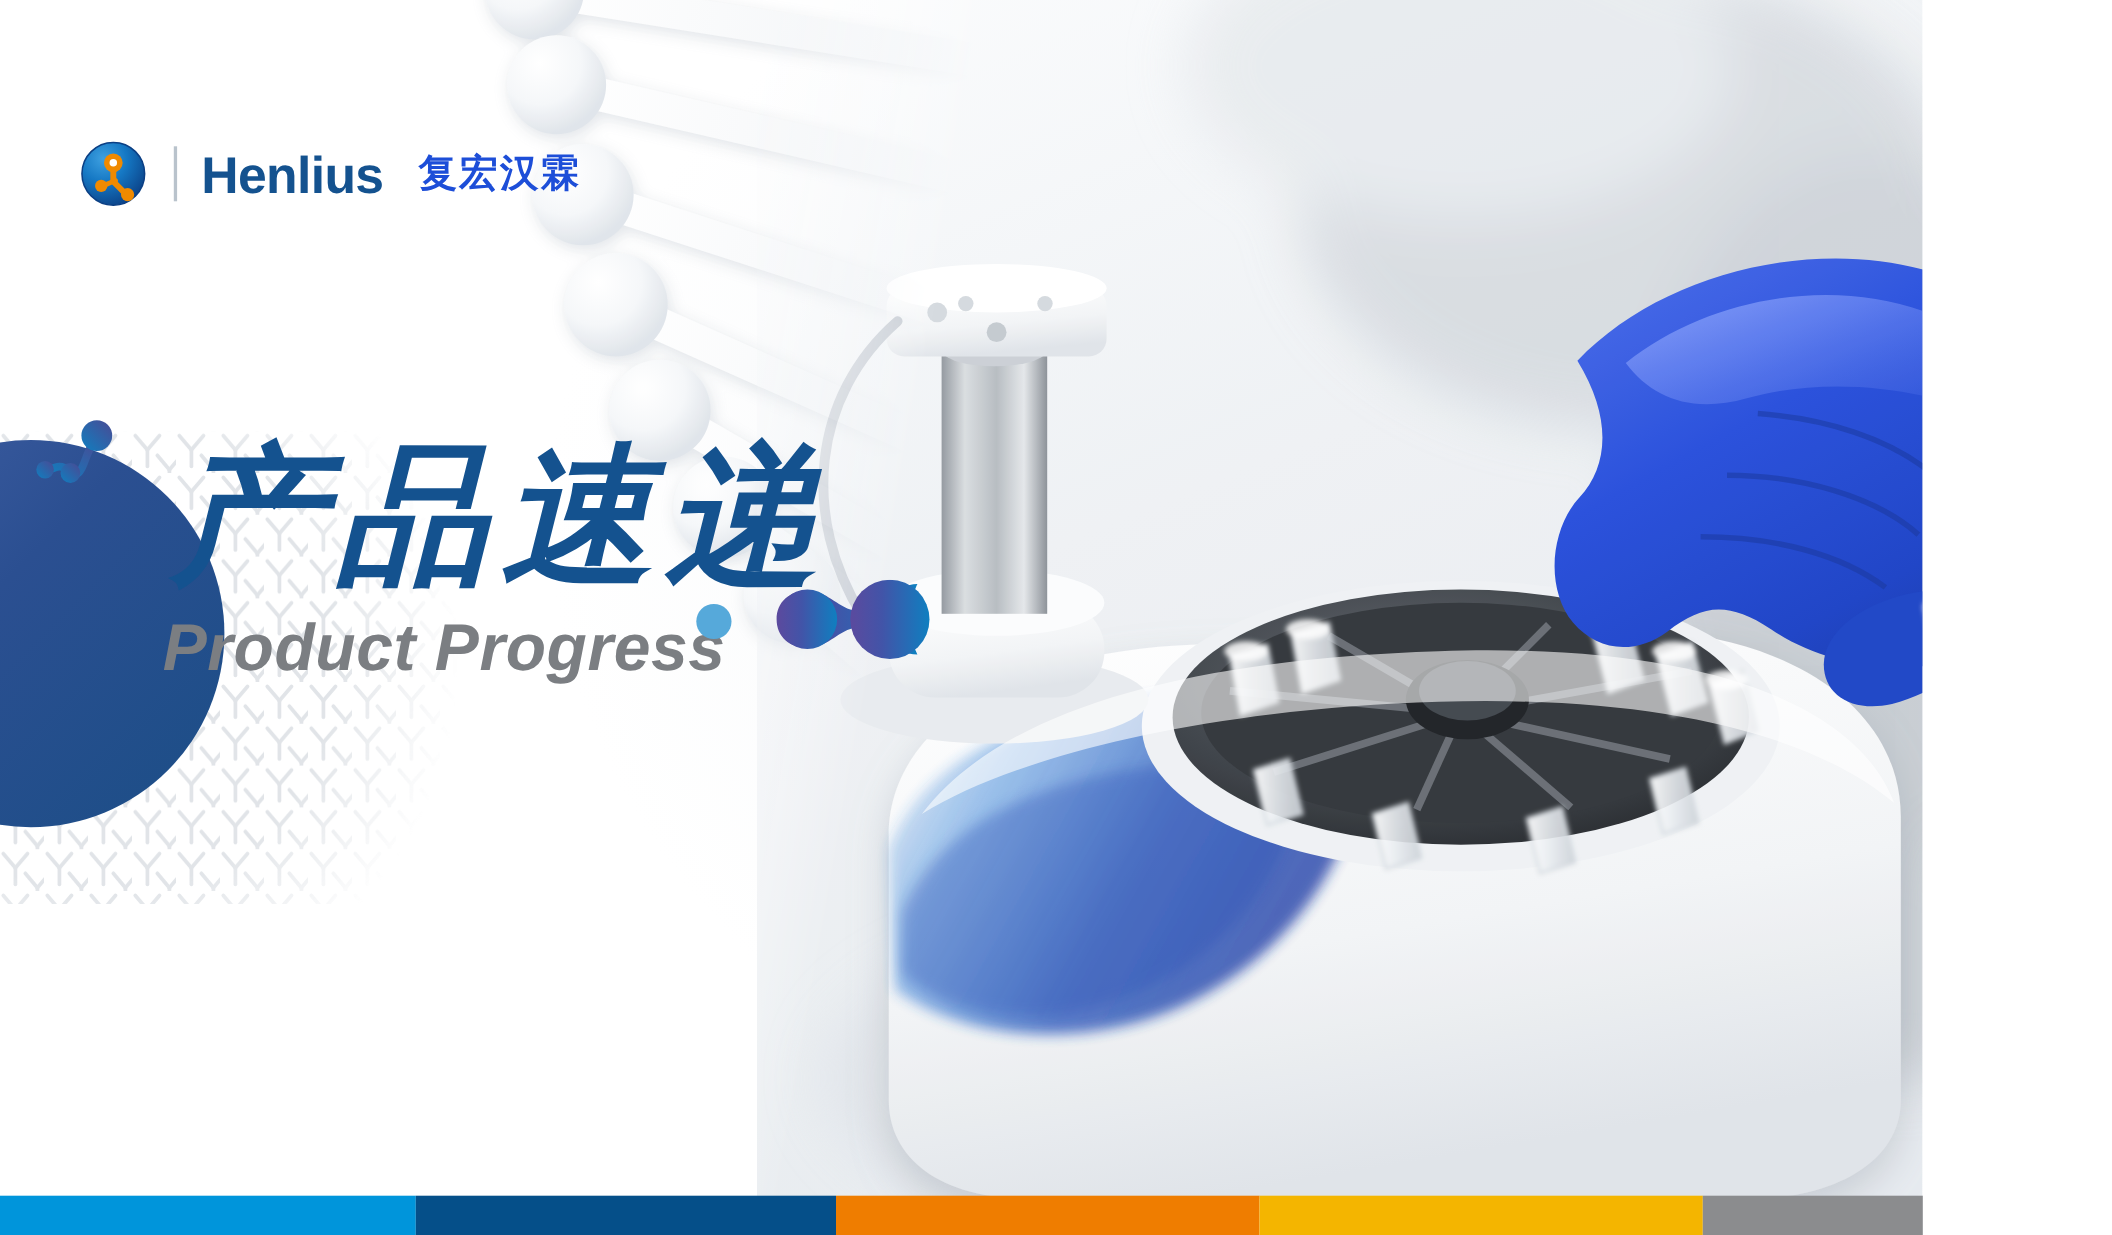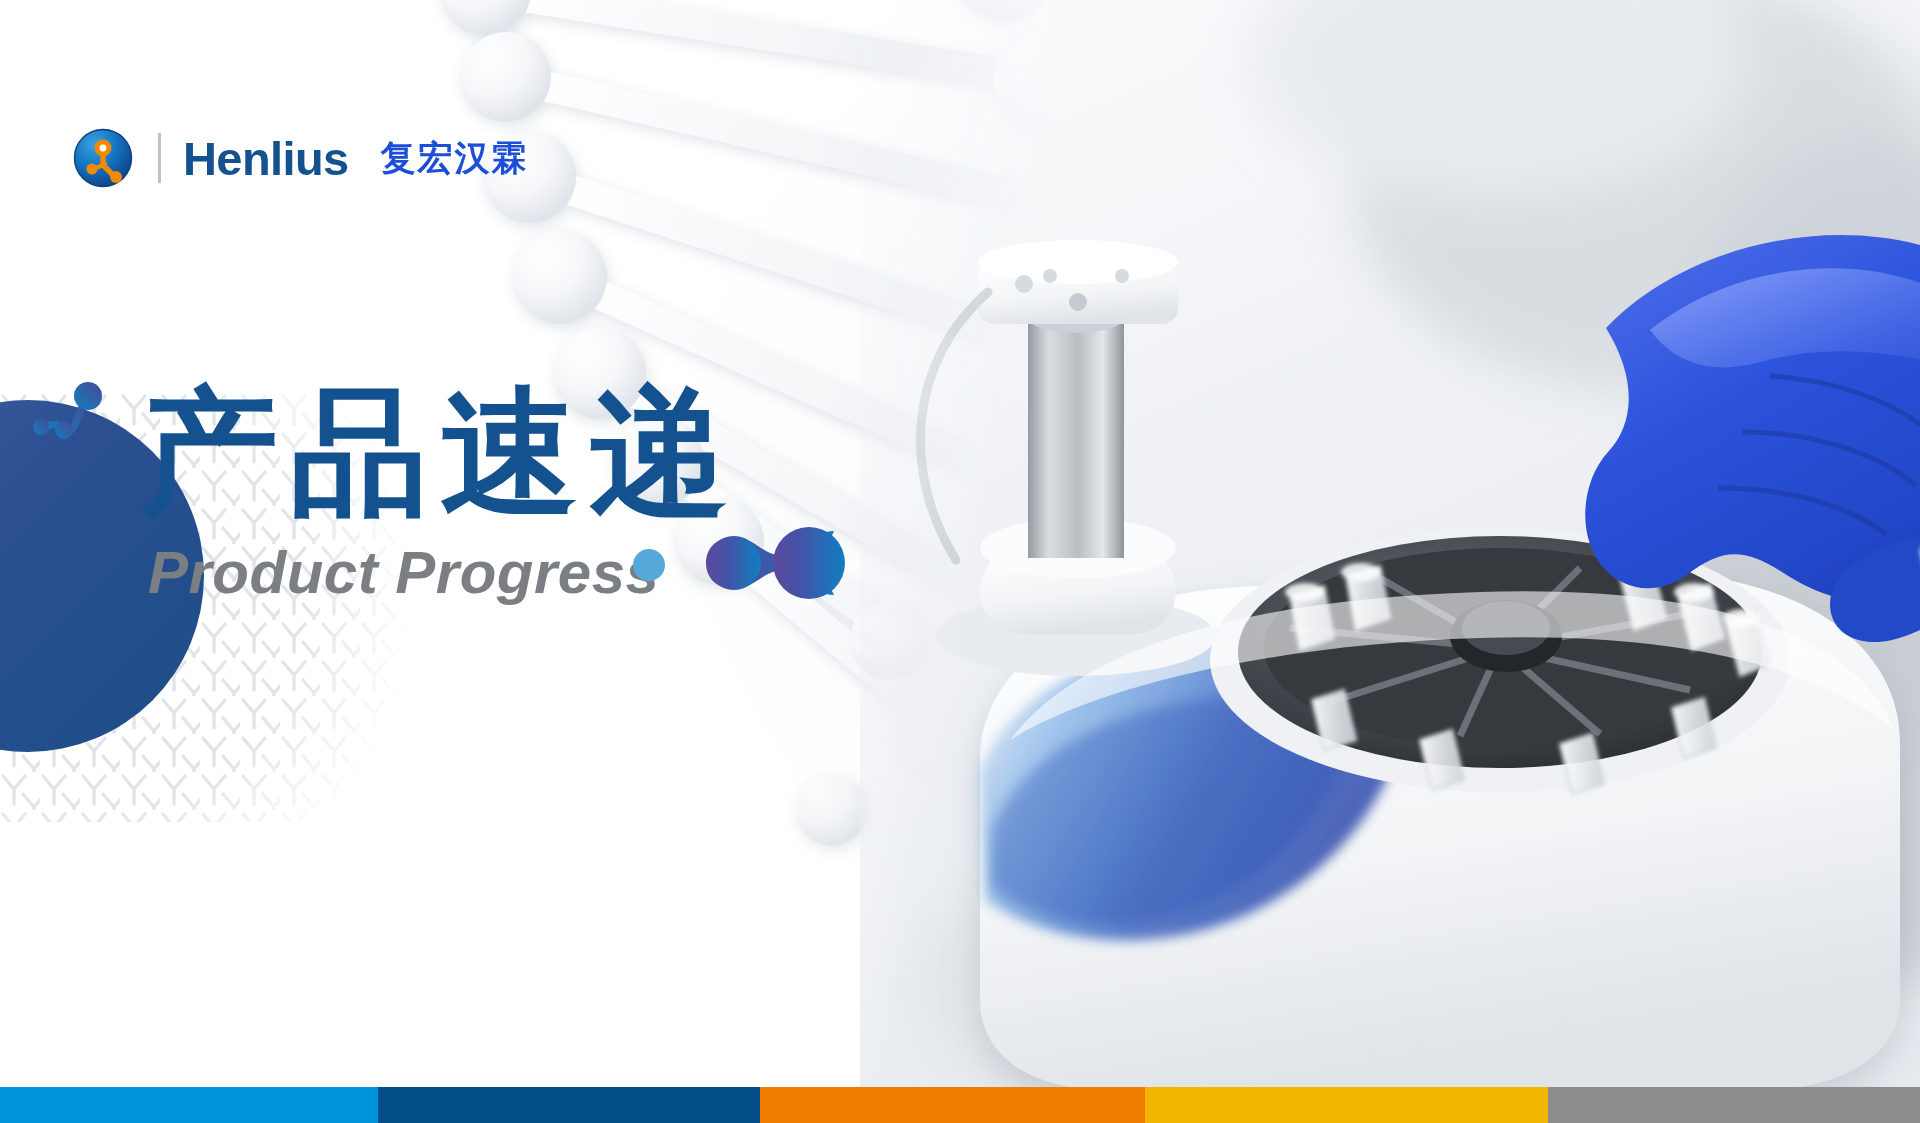--- a/index.html
+++ b/index.html
@@ -1,21 +1,21 @@
 <!DOCTYPE html>
 <html><head>
 <meta charset="utf-8">
 <title>Product Progress Cover</title>
 <style>
   html,body{margin:0;padding:0;background:#fff;}
   body{font-family:"Liberation Sans","DejaVu Sans",sans-serif;}
 
   #slide{
     position:relative;
-    width:1920px;height:1123px;
+    width:1748px;height:1123px;
     overflow:hidden;
     background:#ffffff;
   }
 
   
   .bg-wash{
     position:absolute;inset:0;
     background:
       radial-gradient(1200px 900px at 78% 42%, #f3f5f8 0%, #fafbfc 45%, #ffffff 72%),
       linear-gradient(180deg,#ffffff 0%,#ffffff 82%,#f7f8fa 100%);
@@ -102,23 +102,24 @@
     position:absolute;
     left:140px;top:378px;
     z-index:40;
   }
   .title-cn{
     font-size:138px;
     font-weight:bold;
     color:#14528f;
     letter-spacing:12px;
     line-height:1.08;
-    margin:0;
+    margin:16px;
     white-space:nowrap;
     font-family:"DejaVu Sans","Liberation Sans",sans-serif;
+    font-style:italic;
   }
   .title-en{
     margin:16px 0 0 8px;
     font-size:60px;
     font-weight:bold;
     font-style:italic;
     color:#7b7e82;
     letter-spacing:.5px;
     line-height:1;
     white-space:nowrap;

